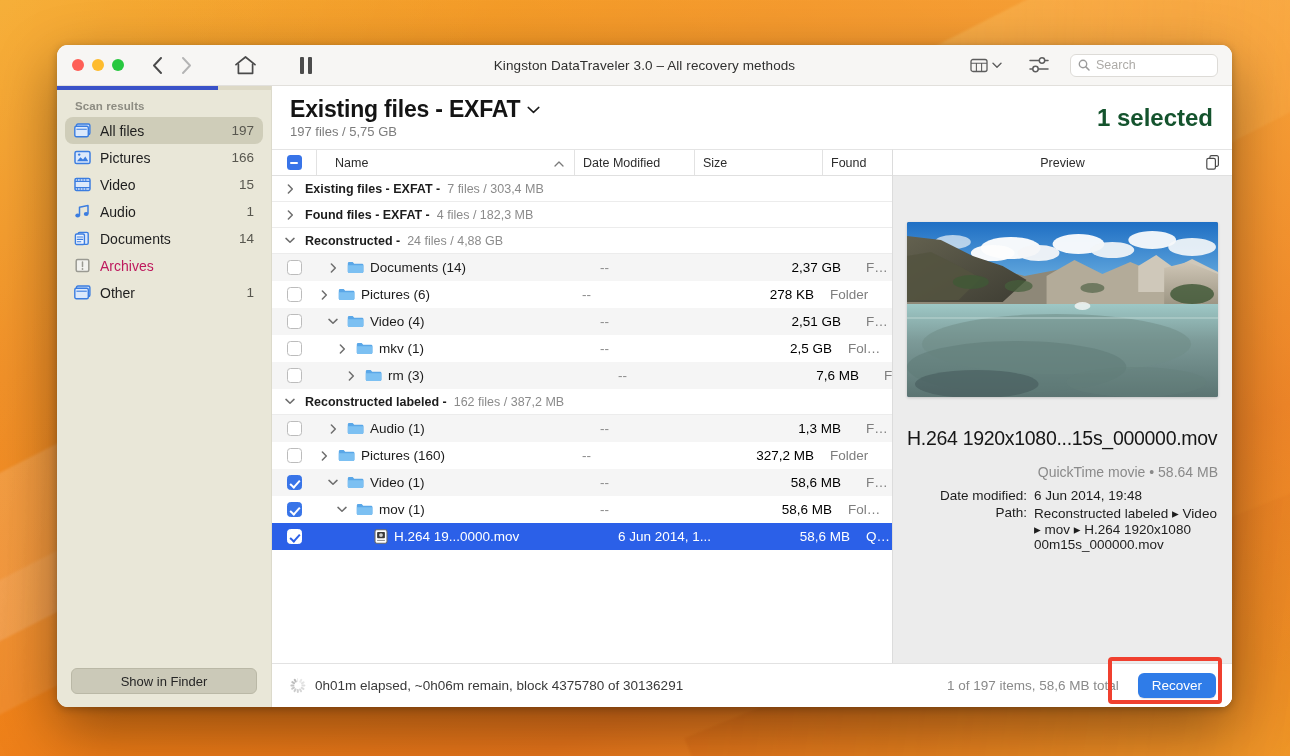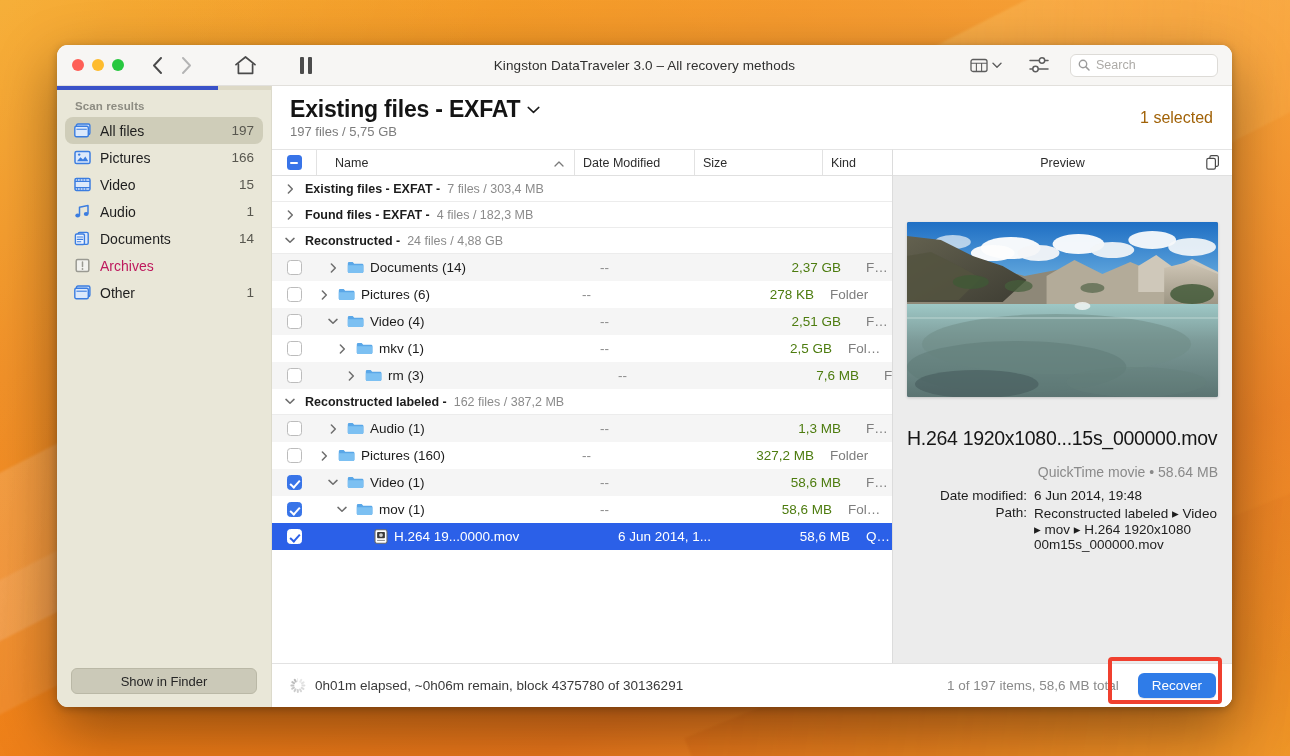--- a/index.html
+++ b/index.html
@@ -98,21 +98,21 @@
     display:flex; align-items:center; justify-content:center;
     font-family:"Liberation Sans", sans-serif;
   }
 
   
   .main { flex:1; display:flex; flex-direction:column; min-width:0; background:#fff; }
   .main-head { height:63px; flex:0 0 63px; display:flex; align-items:center; padding:0 16px 0 18px; }
   .mh-left { display:flex; flex-direction:column; gap:1px; }
   .mh-title { font-size:23px; font-weight:bold; color:#141414; display:flex; align-items:center; gap:7px; letter-spacing:-0.2px; }
   .mh-sub { font-size:13px; color:#7c7c7c; }
-  .mh-right { margin-left:auto; font-size:16px; color:#a16207; padding-right:3px; }
+  .mh-right { margin-left:auto; font-size:24px; color:#14532d; padding-right:3px;font-weight:bold; }
 
   .content { flex:1; display:flex; min-height:0; }
   .filepane { flex:1; display:flex; flex-direction:column; min-width:0; border-top:1px solid #e4e4e4; }
 
   .colhead { height:26px; flex:0 0 26px; display:flex; align-items:center; font-size:12.5px; color:#2c2c2c; border-bottom:1px solid #e0e0e0; background:#fff; }
   .ch { display:flex; align-items:center; height:100%; }
   .ch.sep { border-left:1px solid #e2e2e2; }
   .c-check { width:44px; justify-content:center; }
   .c-name  { width:258px; padding-left:18px; }
   .c-date  { width:120px; padding-left:8px; }
@@ -139,21 +139,21 @@
   .cbox.on { background:#3874e8; border-color:#3874e8; position:relative; }
   .cbox.on:after {
     content:""; position:absolute; left:4.5px; top:1.5px; width:4px; height:8px;
     border:solid #fff; border-width:0 2px 2px 0; transform:rotate(42deg);
   }
   .row.selected .cbox.on { background:#fff; border-color:#fff; }
   .row.selected .cbox.on:after { border-color:#2b60e8; }
   .r-name { width:258px; display:flex; align-items:center; gap:6px; overflow:hidden; white-space:nowrap; }
   .r-date { width:120px; padding-left:8px; color:#8a8a8a; white-space:nowrap; overflow:hidden; }
   .row.selected .r-date { color:#fff; }
-  .r-size { width:128px; padding-right:8px; text-align:right; color:#4d7c0f; white-space:nowrap; }
+  .r-size { width:128px; padding-right:8px; text-align:right; color:#000000; white-space:nowrap; }
   .row.selected .r-size { color:#fff; }
   .r-kind { flex:1; padding-left:8px; color:#7e7e7e; white-space:nowrap; overflow:hidden; text-overflow:ellipsis; padding-right:6px; }
   .row.selected .r-kind { color:#fff; }
   .disc { width:16px; flex:0 0 16px; display:flex; align-items:center; justify-content:center; }
   .ind0 { margin-left:0px; } .ind1 { margin-left:18px; } .ind2 { margin-left:36px; }
 
   
   .preview { width:340px; flex:0 0 340px; background:#ececec; display:flex; flex-direction:column; border-left:1px solid #dcdcdc; border-top:1px solid #e4e4e4; }
   .pv-head { height:26px; flex:0 0 26px; display:flex; align-items:center; justify-content:center; position:relative; font-size:12.5px; color:#2c2c2c; background:#fff; border-bottom:1px solid #e0e0e0; }
   .pv-copy { position:absolute; right:12px; top:5px; }
@@ -369,21 +369,21 @@
             <div class="ch c-name sep">
               <span>Name</span>
               <span class="sort-ar">
                 <svg width="10" height="6" viewBox="0 0 10 6">
                     <path d="M1 5L5 1L9 5" stroke="#7a7a7a" stroke-width="1.3" fill="none" stroke-linecap="round" stroke-linejoin="round"></path>
                   </svg>
               </span>
             </div>
             <div class="ch c-date sep">Date Modified</div>
             <div class="ch c-size sep">Size</div>
-            <div class="ch c-kind sep">Kind</div>
+            <div class="ch c-kind sep">Found</div>
           </div>
           <div class="rows" id="rowsHost">
               <div class="grow">
                 <span class="disc">
                   <svg width="7" height="10" viewBox="0 0 7 10">
                     <path d="M1.4 1L5.3 5L1.4 9" stroke="#6e6e6e" stroke-width="1.5" fill="none" stroke-linecap="round" stroke-linejoin="round"></path>
                   </svg>
                 </span>
                 <span class="gtitle">Existing files - EXFAT -</span>
                 <span class="gmeta">7 files / 303,4 MB</span>

